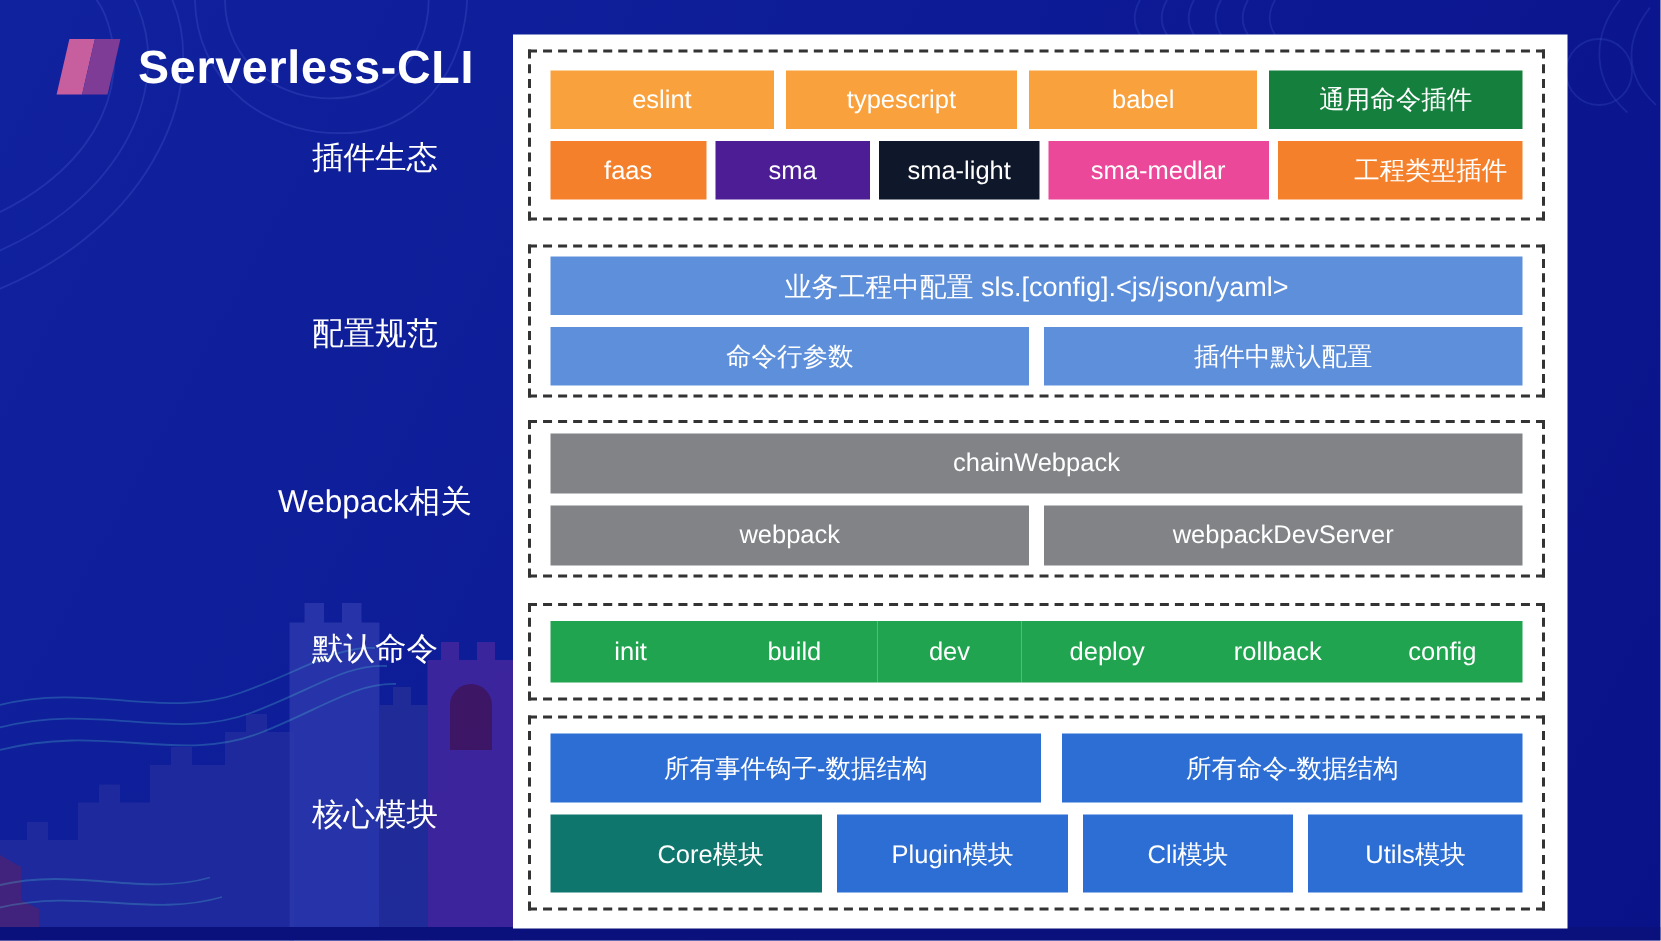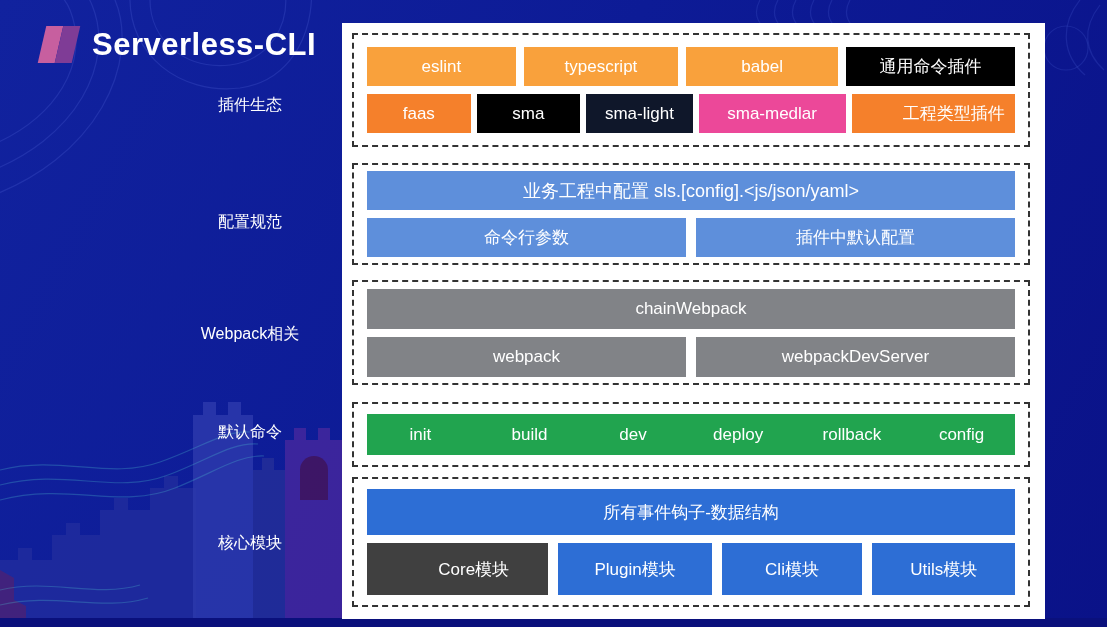--- a/index.html
+++ b/index.html
@@ -15,21 +15,21 @@
   
   .header{position:absolute;left:42px;top:26px;z-index:3;display:flex;align-items:center;}
   .logo-mark{width:34px;height:37px;transform:skewX(-13deg);margin-right:16px;}
   .logo-left{position:absolute;left:0;top:0;width:50%;height:100%;}
   .logo-right{position:absolute;right:0;top:0;width:50%;height:100%;}
   .logo-mark{position:relative;}
   .page-title{color:#ffffff;font-size:31px;font-weight:700;letter-spacing:0.5px;line-height:37px;}
   
   .sec-label{
     position:absolute;left:120px;width:260px;text-align:center;
-    transform:translateY(-50%);color:#ffffff;font-size:16px;z-index:3;
+    transform:translateY(-50%);color:#ffffff;font-size:21px;z-index:3;
   }
   .lbl-0{top:105px}.lbl-1{top:222px}.lbl-2{top:334px}.lbl-3{top:432px}.lbl-4{top:543px}
   
   .panel{
     position:absolute;left:342px;top:23px;width:703px;height:596px;
     background:#ffffff;z-index:2;
   }
   .sec-box{
     position:absolute;left:10px;width:678px;box-sizing:border-box;
     border:2.5px dashed #333333;
@@ -122,25 +122,25 @@
     <div class="sec-label lbl-3">默认命令</div>
     <div class="sec-label lbl-4">核心模块</div>
   </div>
 
 <div class="panel">
     <div class="sec-box sec-0">
       <div class="row">
         <div class="dbox" style="background: rgb(249, 161, 60); flex: 145 1 0px;">eslint</div>
         <div class="dbox" style="background: rgb(249, 161, 60); flex: 151 1 0px;">typescript</div>
         <div class="dbox" style="background: rgb(249, 161, 60); flex: 148 1 0px;">babel</div>
-        <div class="dbox" style="background: #000000; flex: 165 1 0px;">通用命令插件</div>
+        <div class="dbox" style="background: #15803d; flex: 165 1 0px;">通用命令插件</div>
       </div>
       <div class="row">
         <div class="dbox" style="background: rgb(245, 128, 43); flex: 110 1 0px;">faas</div>
-        <div class="dbox" style="background: #000000; flex: 110 1 0px;">sma</div>
+        <div class="dbox" style="background: #4c1d95; flex: 110 1 0px;">sma</div>
         <div class="dbox" style="background: #0f172a; flex: 113 1 0px;">sma-light</div>
         <div class="dbox" style="background: #ec4899; flex: 156 1 0px;">sma-medlar</div>
         <div class="dbox" style="background: rgb(245, 128, 43); flex: 130 1 0px; padding-left: 41px;">工程类型插件</div>
       </div>
     </div>
     <div class="sec-box sec-1">
       <div class="row">
         <div class="dbox" style="background: rgb(94, 143, 219); flex: 1 1 0px;">业务工程中配置 sls.[config].&lt;js/json/yaml&gt;</div>
       </div>
       <div class="row">
@@ -163,21 +163,22 @@
         <div class="dbox" style="background: rgb(33, 164, 79); flex: 97 1 0px;">build</div>
         <div class="dbox" style="background: rgb(33, 164, 79); flex: 83 1 0px;">dev</div>
         <div class="dbox" style="background: rgb(33, 164, 79); flex: 100 1 0px;">deploy</div>
         <div class="dbox" style="background: rgb(33, 164, 79); flex: 98 1 0px;">rollback</div>
         <div class="dbox" style="background: rgb(33, 164, 79); flex: 93 1 0px;">config</div>
       </div>
     </div>
     <div class="sec-box sec-4">
       <div class="row">
         <div class="dbox" style="background: rgb(45, 110, 213); flex: 323 1 0px;">所有事件钩子-数据结构</div>
+        <div class="dbox" style="background: rgb(45, 110, 213); flex: 303 1 0px;">所有命令-数据结构</div>
       </div>
       <div class="row">
-        <div class="dbox" style="background: #404040; flex: 155 1 0px; padding-left: 32px;">Core模块</div>
+        <div class="dbox" style="background: #0f766e; flex: 155 1 0px; padding-left: 32px;">Core模块</div>
         <div class="dbox" style="background: rgb(45, 110, 213); flex: 159 1 0px;">Plugin模块</div>
         <div class="dbox" style="background: rgb(45, 110, 213); flex: 146 1 0px;">Cli模块</div>
         <div class="dbox" style="background: rgb(45, 110, 213); flex: 148 1 0px;">Utils模块</div>
       </div>
     </div>
   </div>
 
 </body></html>

